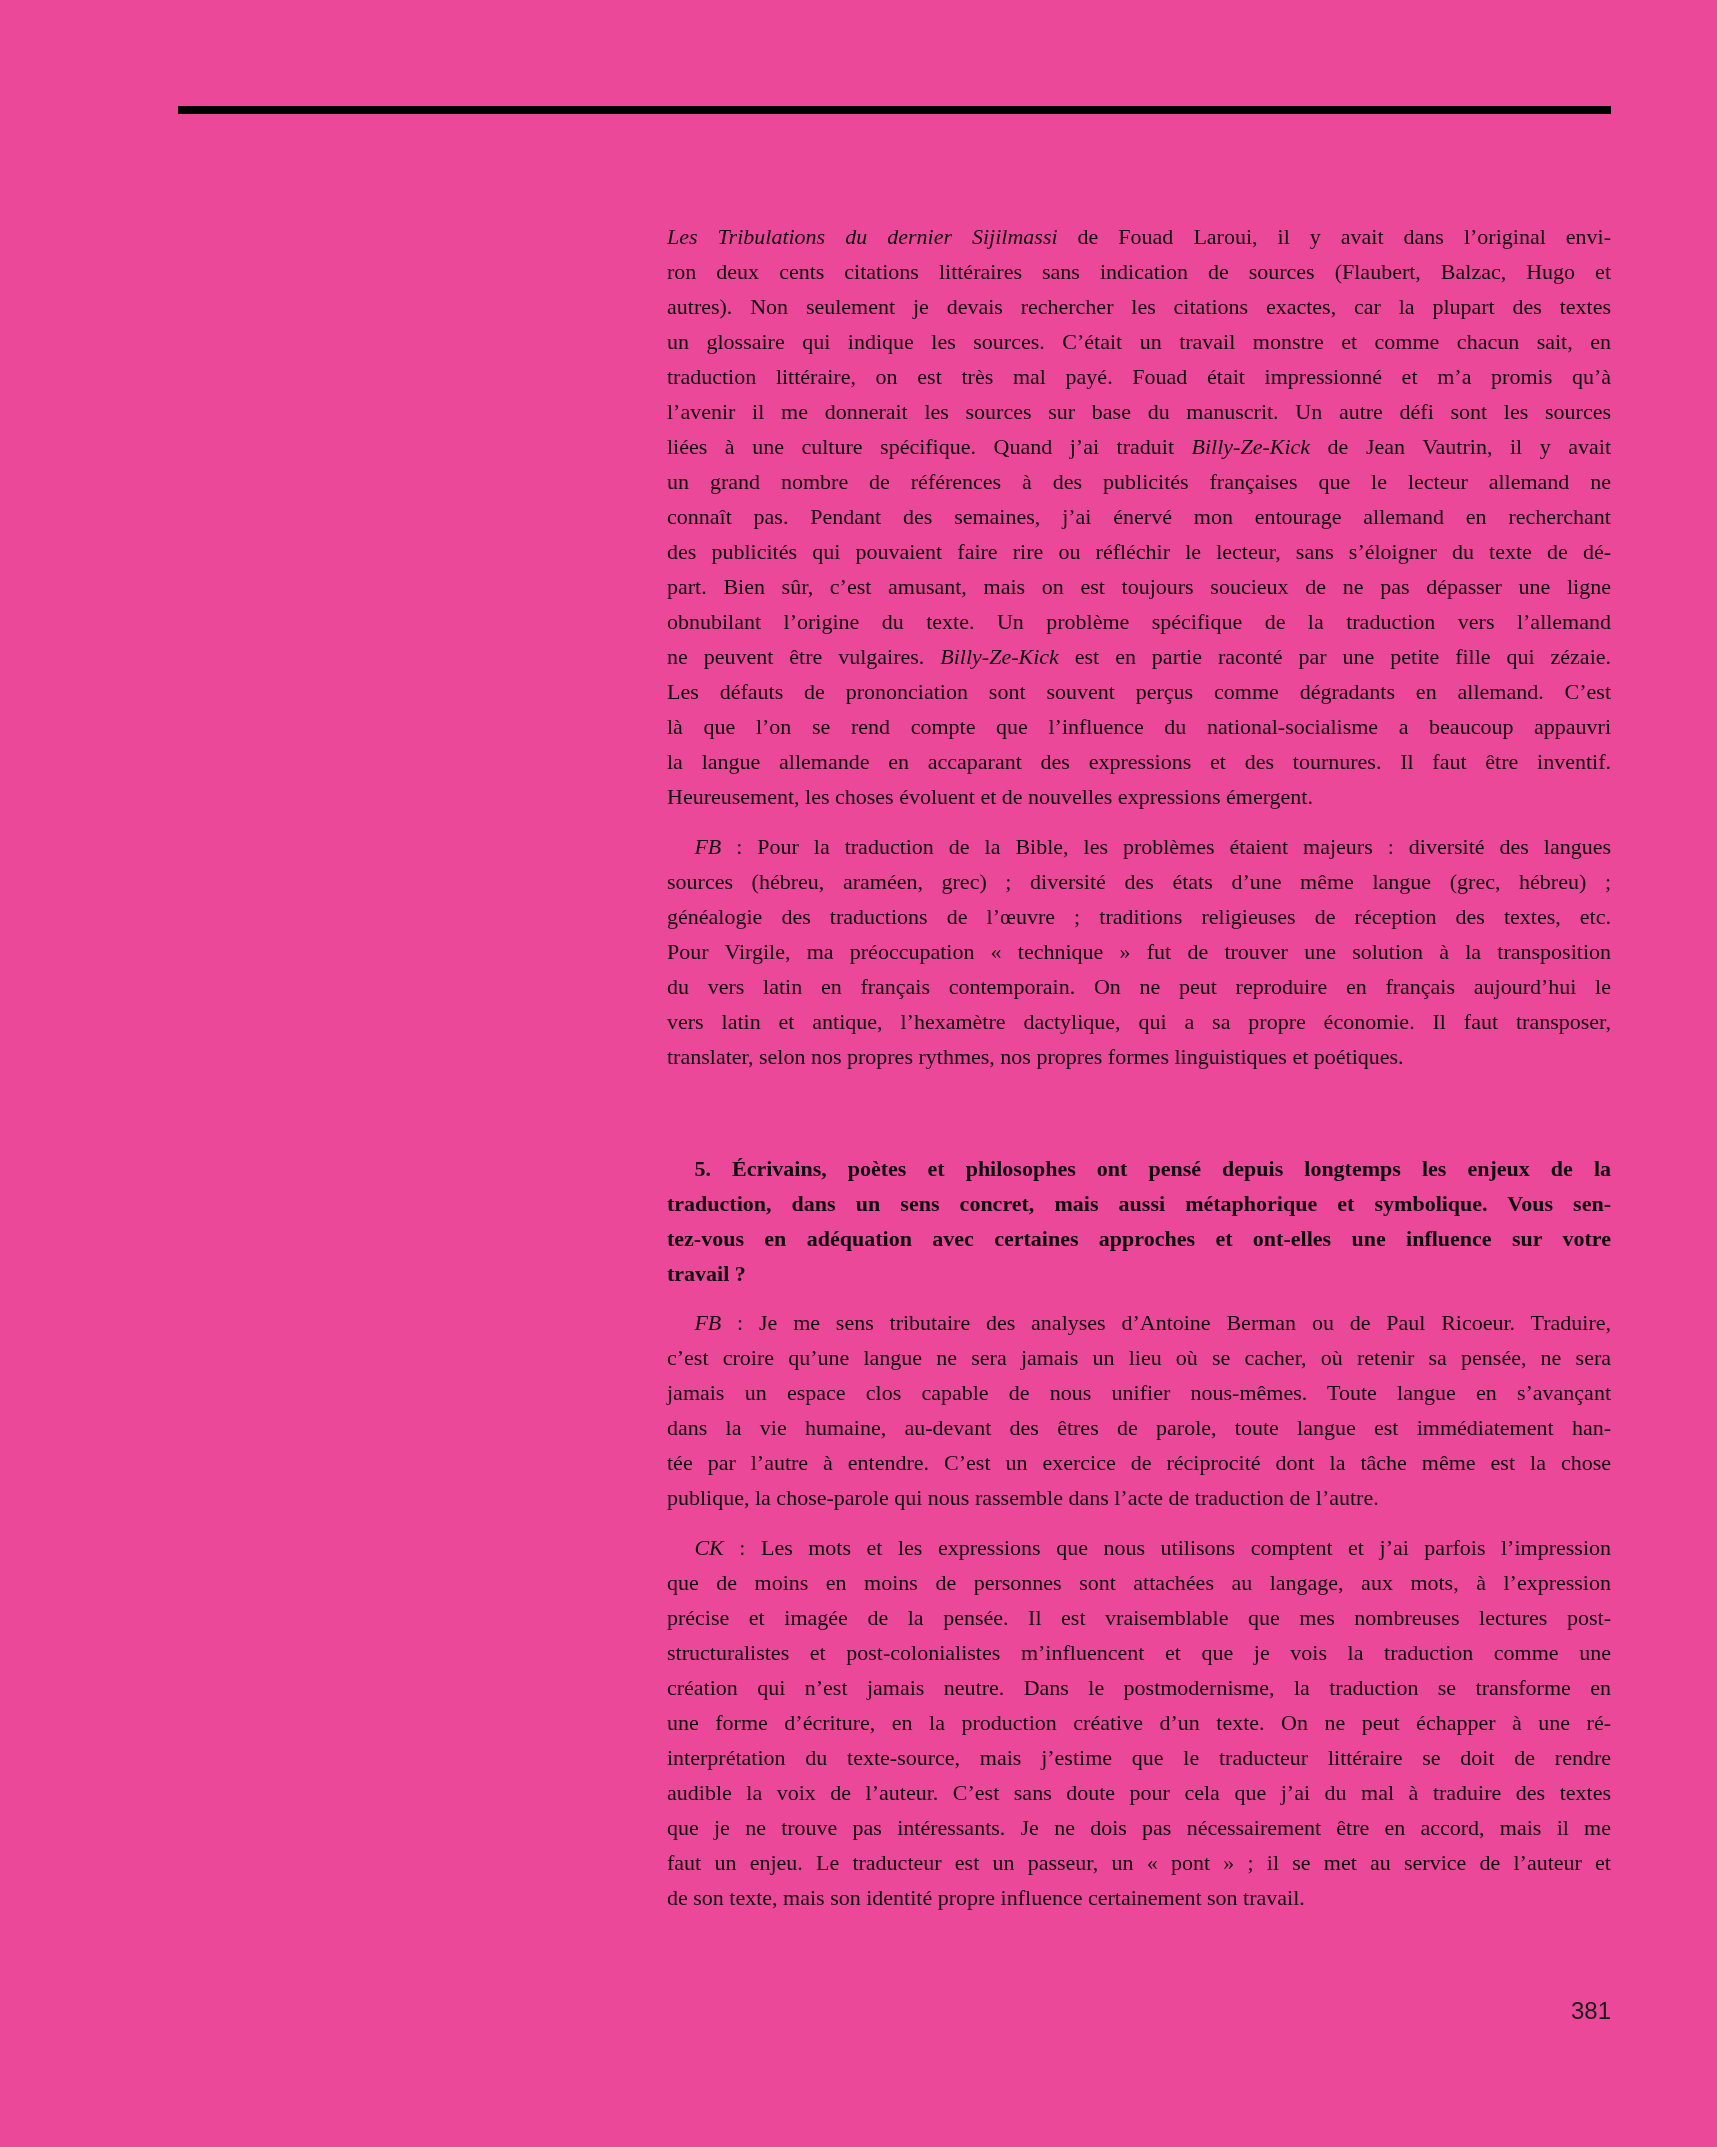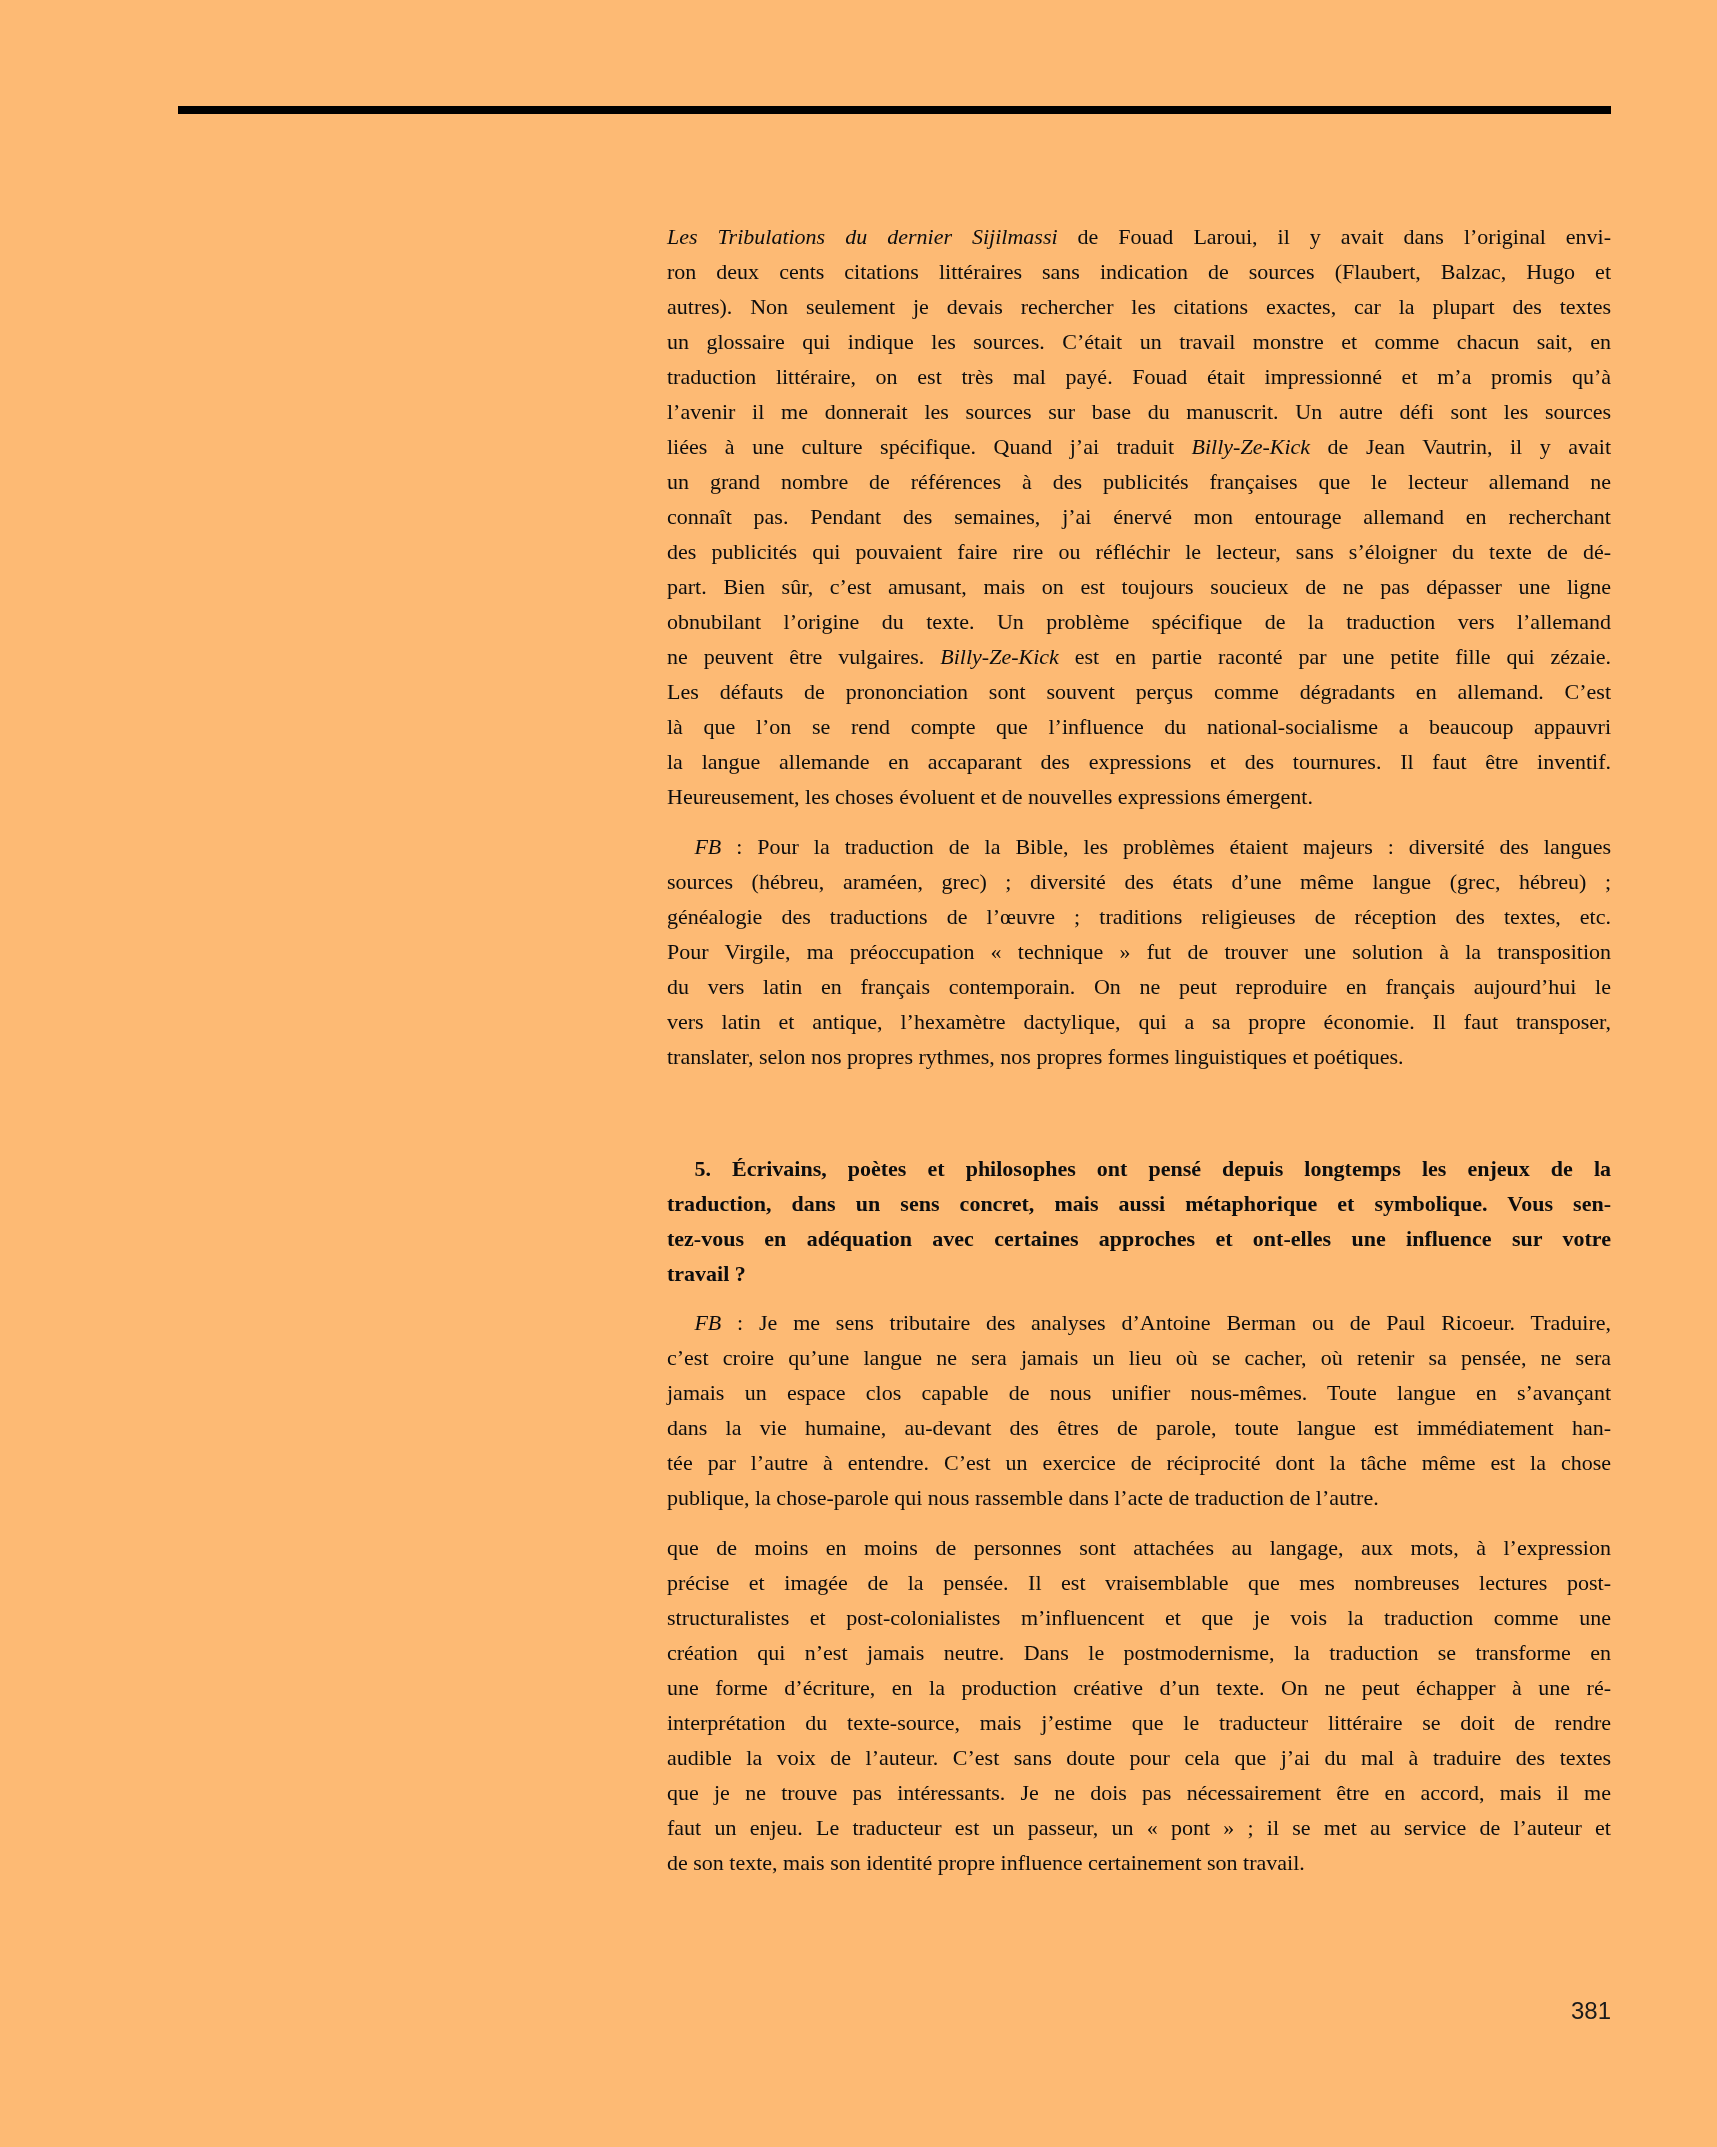--- a/index.html
+++ b/index.html
@@ -1,20 +1,20 @@
 <!DOCTYPE html>
 <html style="font-size:14.6px"><head>
 <meta charset="utf-8">
 <style>
   html, body { margin: 0; padding: 0; background: #ffffff; }
   .page {
     position: relative;
     width: 1718px;
     height: 2147px;
-    background: #fdba74;
+    background: #ec4899;
     font-family: "Liberation Serif", serif;
     color: #0d0d0d;
     overflow: hidden;
   }
   .top-rule {
     position: absolute;
     left: 178px;
     top: 106px;
     width: 1433px;
     height: 8.2px;
@@ -92,20 +92,21 @@
       </div>
       <div class="para">
         <div class="line indent"><span class="italic">FB</span><span> : Je me sens tributaire des analyses d’Antoine Berman ou de Paul Ricoeur. Traduire,</span></div>
         <div class="line"><span>c’est croire qu’une langue ne sera jamais un lieu où se cacher, où retenir sa pensée, ne sera</span></div>
         <div class="line"><span>jamais un espace clos capable de nous unifier nous-mêmes. Toute langue en s’avançant</span></div>
         <div class="line"><span>dans la vie humaine, au-devant des êtres de parole, toute langue est immédiatement han-</span></div>
         <div class="line"><span>tée par l’autre à entendre. C’est un exercice de réciprocité dont la tâche même est la chose</span></div>
         <div class="line last"><span>publique, la chose-parole qui nous rassemble dans l’acte de traduction de l’autre.</span></div>
       </div>
       <div class="para">
+        <div class="line indent"><span class="italic">CK</span><span> : Les mots et les expressions que nous utilisons comptent et j’ai parfois l’impression</span></div>
         <div class="line"><span>que de moins en moins de personnes sont attachées au langage, aux mots, à l’expression</span></div>
         <div class="line"><span>précise et imagée de la pensée. Il est vraisemblable que mes nombreuses lectures post-</span></div>
         <div class="line"><span>structuralistes et post-colonialistes m’influencent et que je vois la traduction comme une</span></div>
         <div class="line"><span>création qui n’est jamais neutre. Dans le postmodernisme, la traduction se transforme en</span></div>
         <div class="line"><span>une forme d’écriture, en la production créative d’un texte. On ne peut échapper à une ré-</span></div>
         <div class="line"><span>interprétation du texte-source, mais j’estime que le traducteur littéraire se doit de rendre</span></div>
         <div class="line"><span>audible la voix de l’auteur. C’est sans doute pour cela que j’ai du mal à traduire des textes</span></div>
         <div class="line"><span>que je ne trouve pas intéressants. Je ne dois pas nécessairement être en accord, mais il me</span></div>
         <div class="line"><span>faut un enjeu. Le traducteur est un passeur, un « pont » ; il se met au service de l’auteur et</span></div>
         <div class="line last"><span>de son texte, mais son identité propre influence certainement son travail.</span></div>

